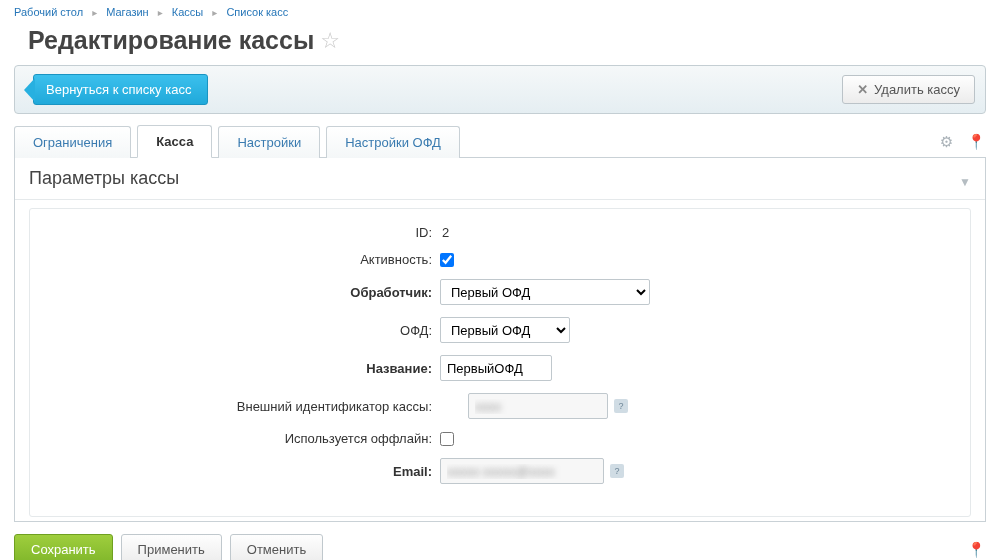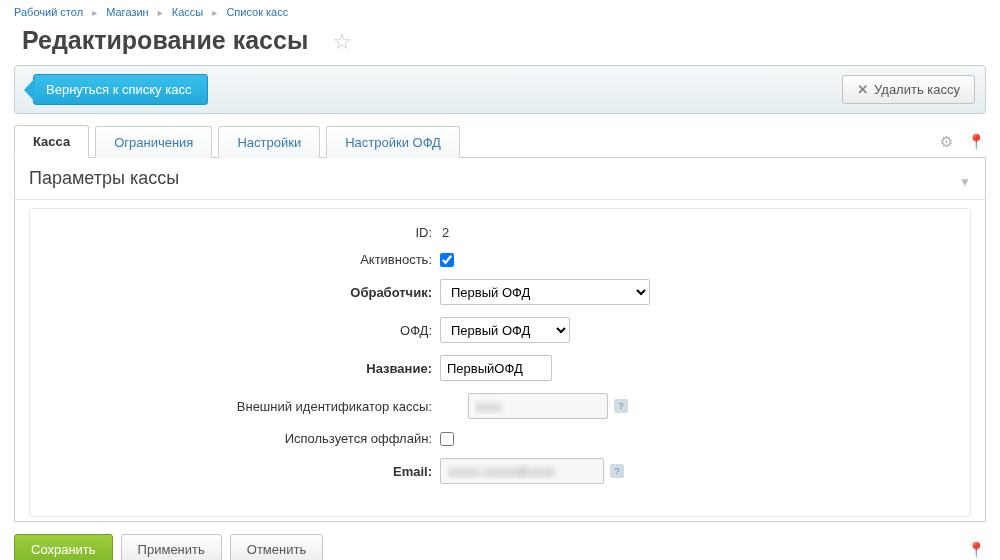--- a/index.html
+++ b/index.html
@@ -17,24 +17,24 @@
   .breadcrumb {
     padding: 6px 14px 4px;
     font-size: 11px;
     color: #2676b8;
   }
   .breadcrumb a { color: #2676b8; text-decoration: none; }
   .breadcrumb .sep { color: #aaa; margin: 0 6px; font-size: 10px; }
 
   
   .page-title-wrap {
-    padding: 4px 22px 10px;
-    display: flex;
-    align-items: flex-end;
-    gap: 24px;
+    padding: 4px 28px 10px;
+    display: flex;
+    align-items: center;
+    gap: 6px;
   }
   .page-title {
     font-size: 25px;
     font-weight: 600;
     color: #444;
   }
   .star-icon { color: #c8c8c8; font-size: 22px; }
 
   
   .toolbar {
@@ -235,22 +235,22 @@
 
 <div class="toolbar">
   <button class="btn-back">Вернуться к списку касс</button>
   <button class="btn-delete">
     <span class="x">✕</span>
     <span>Удалить кассу</span>
   </button>
 </div>
 
 <div class="tabs-row">
+  <div class="tab">Ограничения</div>
   <div class="tab active">Касса</div>
-  <div class="tab">Ограничения</div>
   <div class="tab">Настройки</div>
   <div class="tab">Настройки ОФД</div>
   <div class="tabs-icons">
     <span>⚙</span>
     <span>📍</span>
   </div>
 </div>
 
 <div class="section">
   <div class="section-header">

